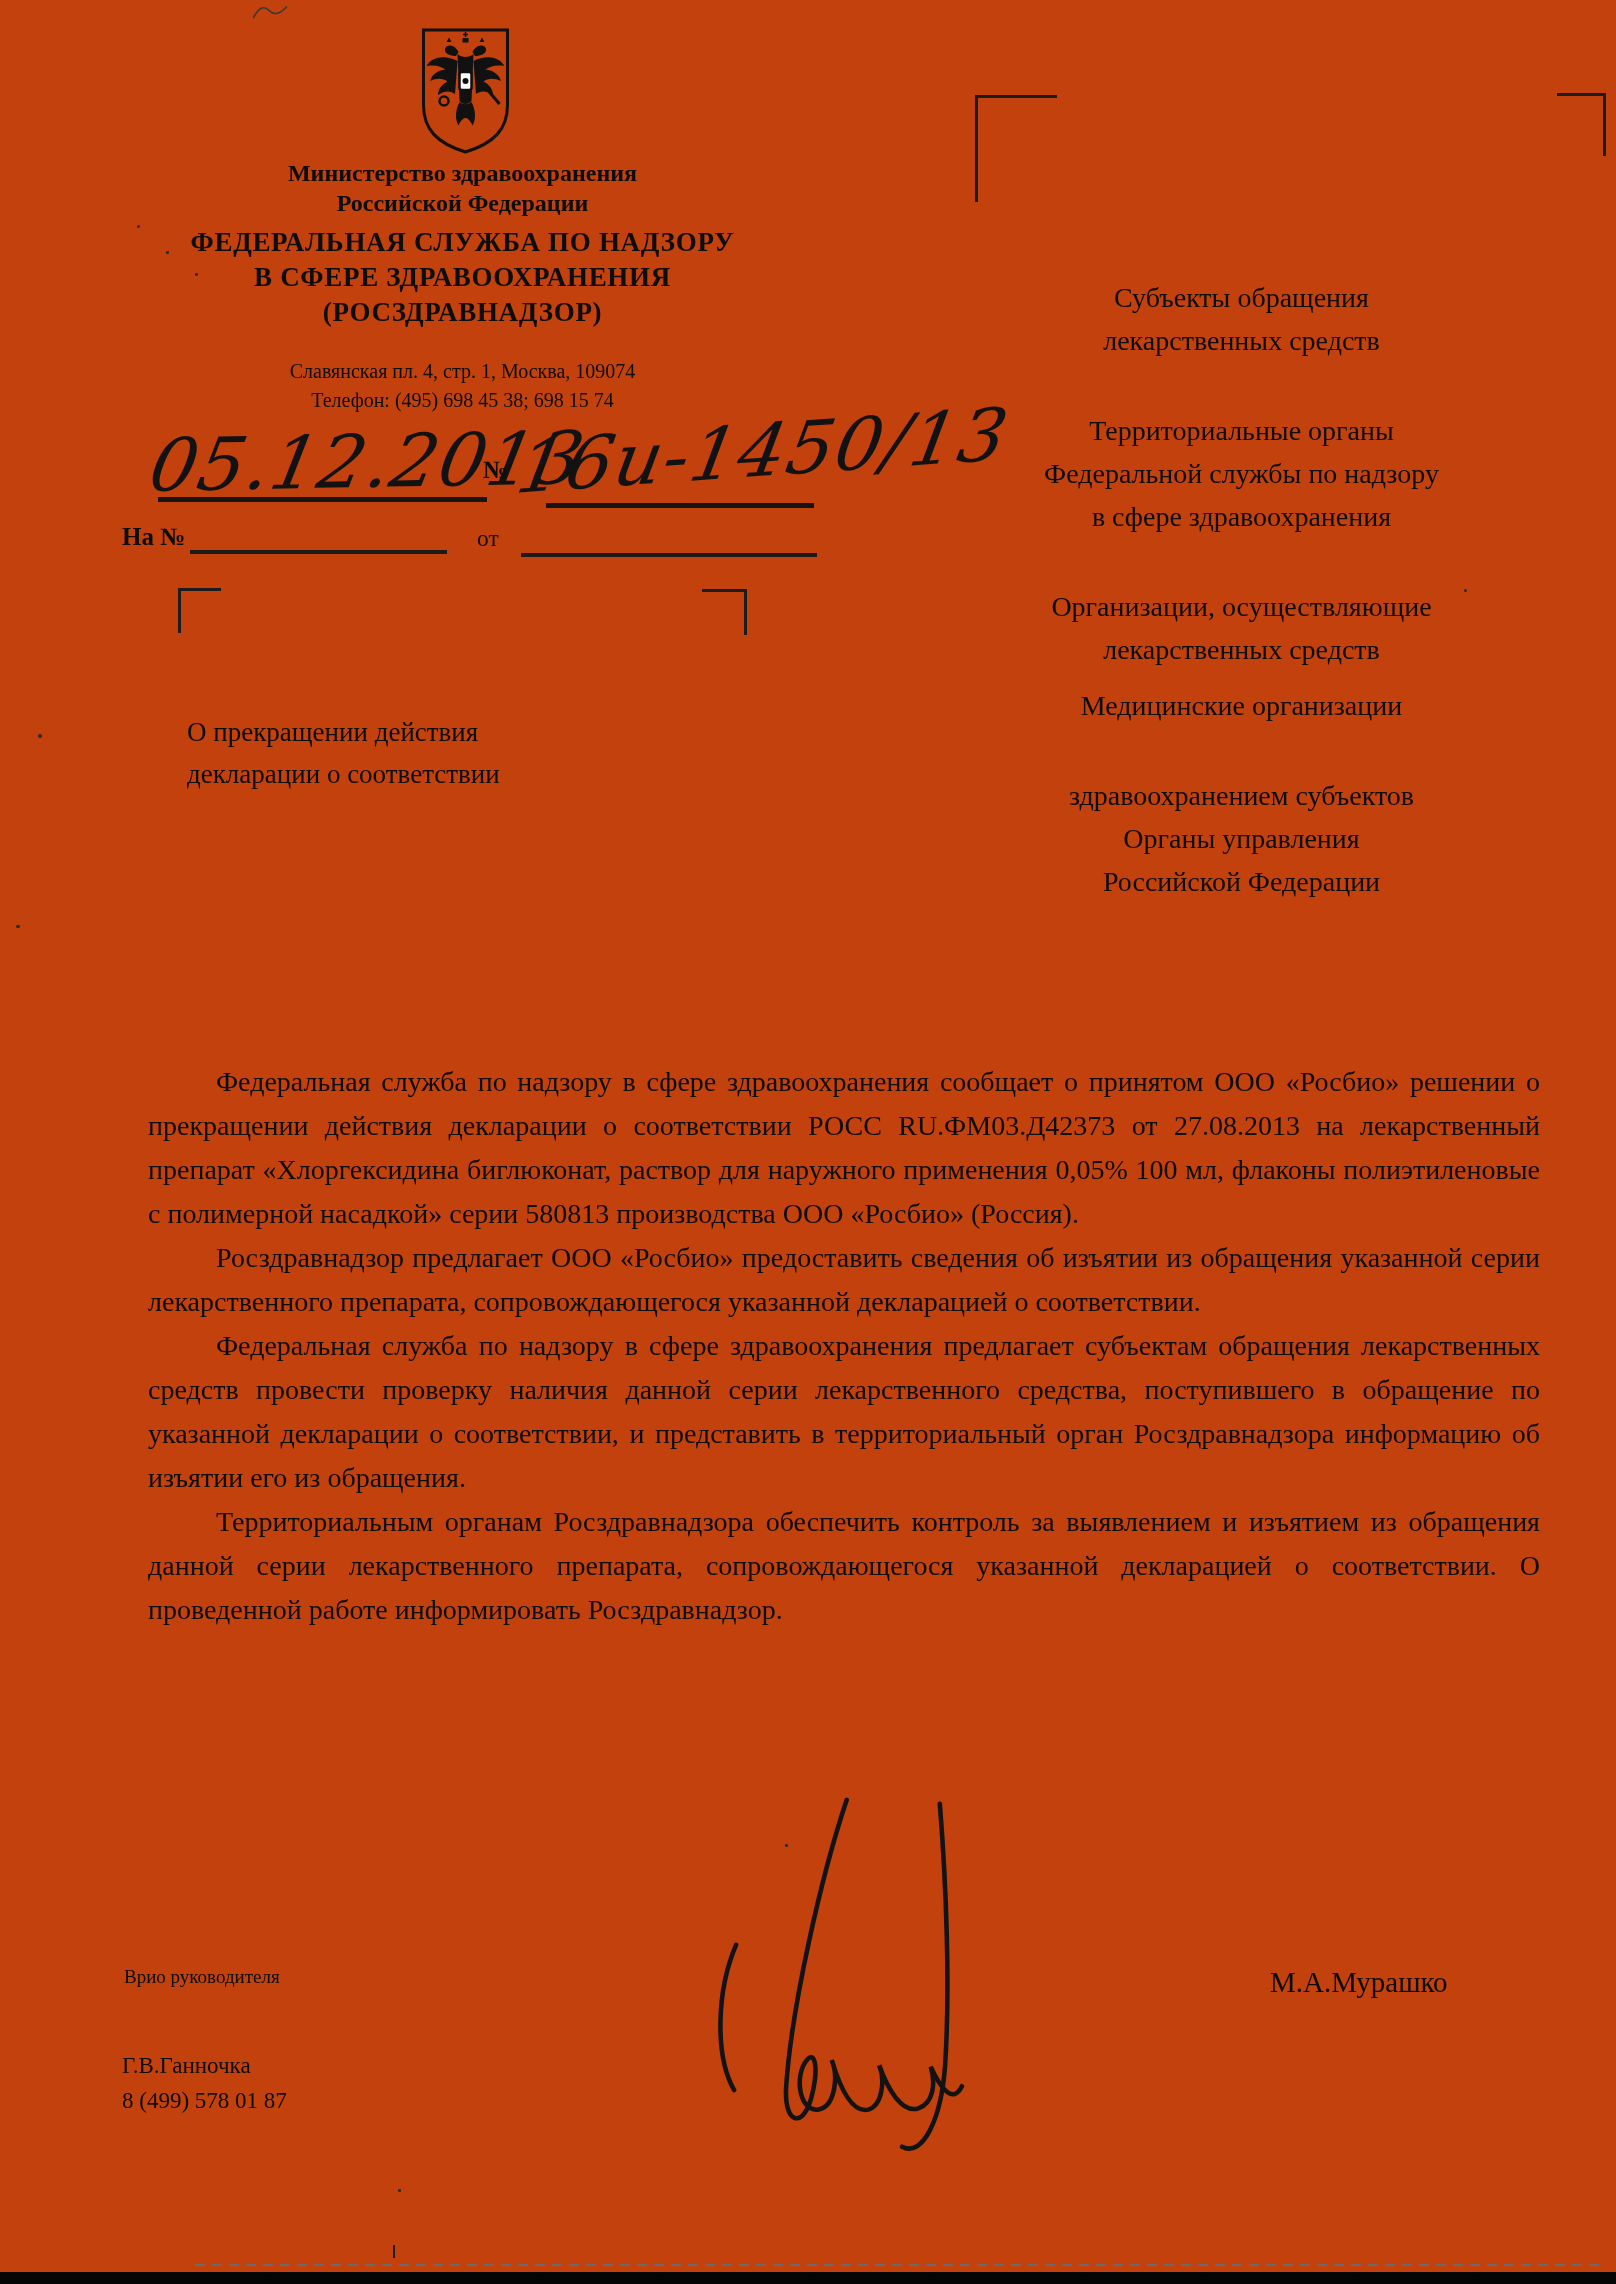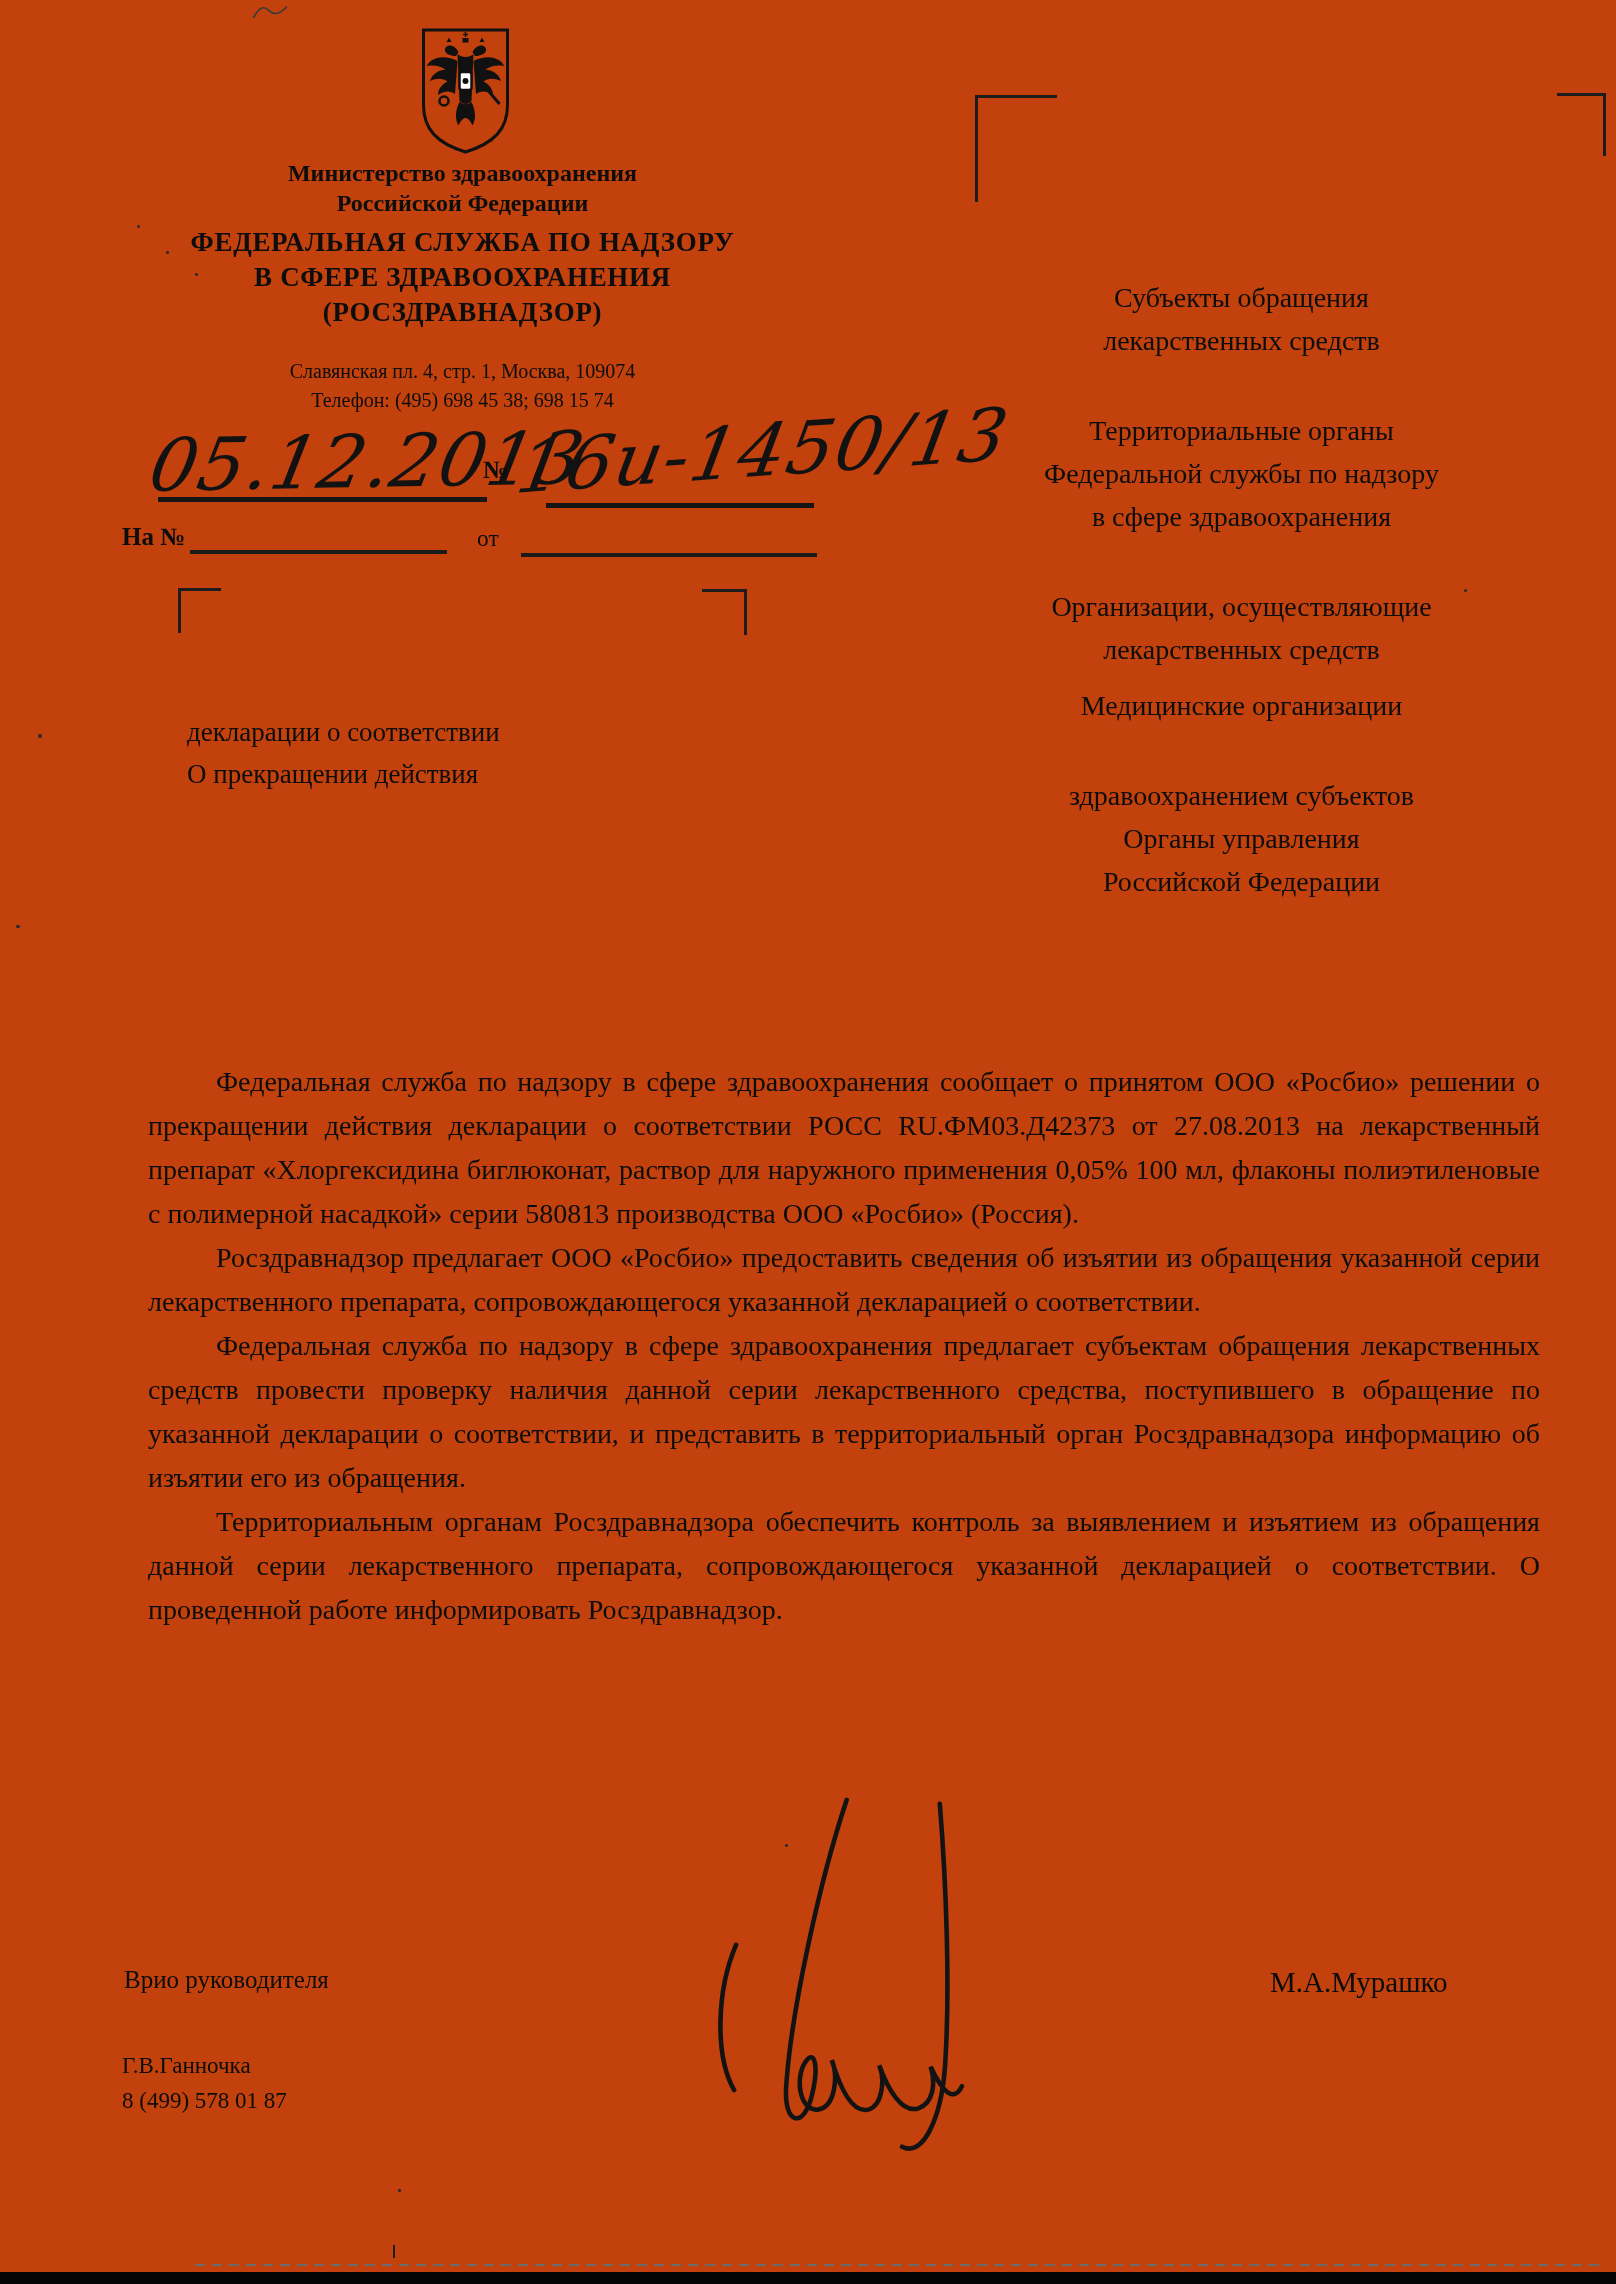--- a/index.html
+++ b/index.html
@@ -46,21 +46,21 @@
   
   .addressees{position:absolute;left:906px;top:276px;width:671px;text-align:center;
     font-size:28px;line-height:43px;}
   .addr-block{margin:0 0 47px 0;}
   .addr-block.tight{margin-bottom:13px;}
   
   .body-text{position:absolute;left:148px;top:1060px;width:1392px;
     font-size:28px;line-height:44px;text-align:justify;}
   .body-text p{margin:0;text-indent:68px;}
   
-  .sig-position{position:absolute;left:124px;top:1966px;font-size:25px;}
+  .sig-position{position:absolute;left:124px;top:1966px;font-size:19px;}
   .sig-name{position:absolute;left:1270px;top:1966px;font-size:29px;}
   .sig-script{position:absolute;left:687px;top:1792px;width:352px;height:371px;}
   .executor{position:absolute;left:122px;top:2048px;font-size:23px;line-height:35px;}
   
   .dash-line{position:absolute;left:195px;top:2264px;width:1410px;height:2px;
     background:repeating-linear-gradient(90deg,#6b6b6b 0 10.4px,transparent 10.4px 17px);}
   .black-bar{position:absolute;left:0;top:2272px;width:1617px;height:12.4px;background:#050505;}
   .speck{position:absolute;background:#2a2a2a;border-radius:50%;}
   .pen-mark{position:absolute;left:249px;top:0px;width:46px;height:22px;}
   .tick{position:absolute;left:393px;top:2245px;width:2px;height:13px;background:#1d1d1d;}
@@ -114,22 +114,22 @@
   <div class="reply-from">от</div>
   <div class="u-blank1"></div>
   <div class="u-blank2"></div>
 
   <div class="br br-tl br-a"></div>
   <div class="br br-tr br-b"></div>
   <div class="br br-tl br-c"></div>
   <div class="br br-tr br-d"></div>
 
   <div class="subject">
+    <div>О прекращении действия</div>
     <div>декларации о соответствии</div>
-    <div>О прекращении действия</div>
   </div>
 
   <div class="addressees">
     <div class="addr-block">
       <div>Субъекты обращения</div>
       <div>лекарственных средств</div>
     </div>
     <div class="addr-block">
       <div>Территориальные органы</div>
       <div>Федеральной службы по надзору</div>

